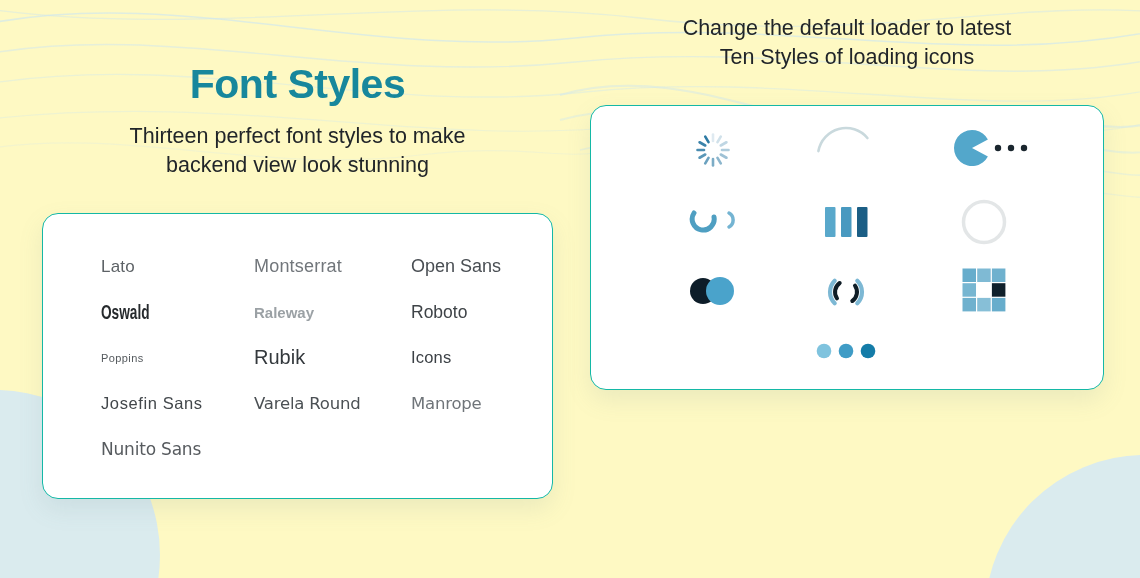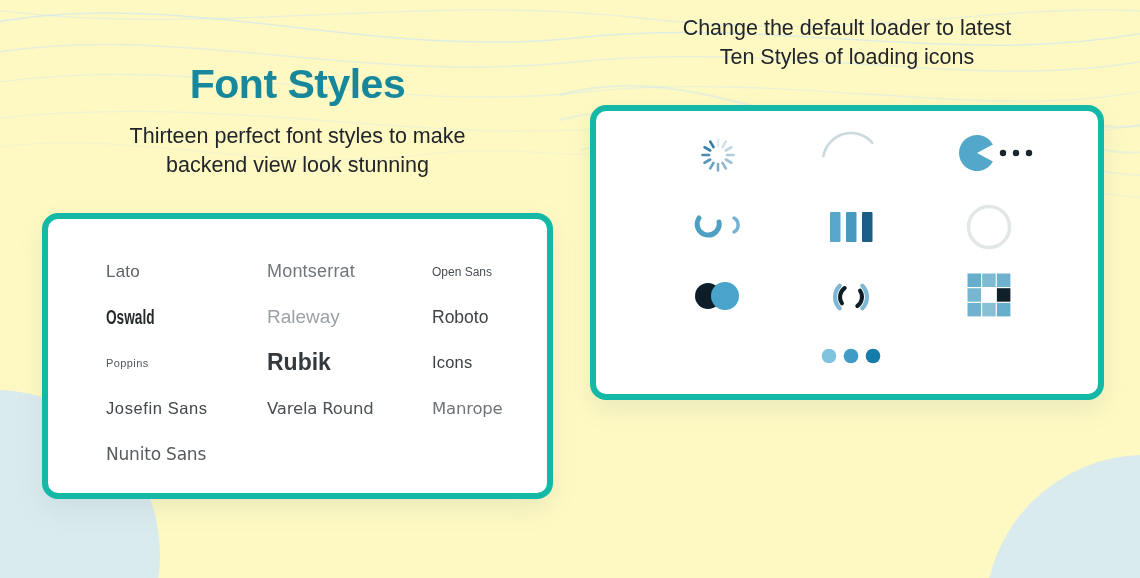--- a/index.html
+++ b/index.html
@@ -10,44 +10,44 @@
   .blob-left{width:330px;height:330px;left:-170px;top:390px;}
   .blob-right{width:320px;height:320px;left:985px;top:455px;}
 
   .col{position:absolute;top:0;text-align:center;}
   .col-fonts{left:42px;width:511px;}
   .col-loaders{left:590px;width:514px;}
   .title{margin:60px 0 0 0;font-size:41px;line-height:48px;font-weight:700;
          letter-spacing:-.5px;color:#17879c;}
   .subtitle{margin:14px 0 0 0;font-size:21.5px;line-height:29px;color:#212529;}
 
-  .card{position:relative;margin-top:33px;background:#ffffff;border:6px solid #14b8a6;
-        border-radius:16px;box-shadow:0 10px 24px rgba(110,140,150,.13);gap:8px;}
+  .card{position:relative;margin-top:33px;background:#ffffff;border:1px solid #14b8a6;
+        border-radius:16px;box-shadow:0 10px 24px rgba(110,140,150,.13);}
   .fonts-card{height:286px;display:flex;text-align:left;
               padding:30px 0 0 58px;box-sizing:border-box;}
   .loaders-card{height:283px;}
 
   .fcol{display:flex;flex-direction:column;}
   .fcol-1{width:153px;}
   .fcol-2{width:157px;}
   .fcol-3{flex:1;}
   .fitem{height:45.5px;display:flex;align-items:center;}
   .fitem span{display:inline-block;white-space:nowrap;}
 
   
   .ff-lato{color:#5d6266;font-size:17px;letter-spacing:.2px;}
   .ff-oswald{color:#262a2d;font-size:19.5px;font-weight:700;transform:scaleX(.7);transform-origin:0 50%;}
   .ff-poppins{color:#54595d;font-size:11px;letter-spacing:.4px;}
   .ff-josefin{color:#42474b;font-size:16.5px;letter-spacing:.6px;font-weight:300;}
   .ff-nunito{color:#575b5f;font-size:17px;font-family:"DejaVu Sans",sans-serif;letter-spacing:-.2px;}
   .ff-montserrat{color:#71767b;font-size:18px;letter-spacing:.2px;}
-  .ff-raleway{color:#9ba1a5;font-size:19px;font-weight:400;text-align:center;}
-  .ff-rubik{color:#34393d;font-size:23px;font-weight:700;}
+  .ff-raleway{color:#9ba1a5;font-size:15px;font-weight:700;text-align:center;}
+  .ff-rubik{color:#34393d;font-size:20px;font-weight:400;}
   .ff-varela{color:#4b5054;font-size:16.5px;font-family:"DejaVu Sans",sans-serif;letter-spacing:-.2px;}
-  .ff-opensans{color:#494e53;font-size:12px;}
+  .ff-opensans{color:#494e53;font-size:18px;}
   .ff-roboto{color:#3e4347;font-size:17.5px;}
   .ff-inter{color:#3c4146;font-size:16.5px;letter-spacing:.2px;}
   .ff-manrope{color:#6f7479;font-size:16.5px;font-family:"DejaVu Sans",sans-serif;letter-spacing:-.2px;}
 
   .loader{position:absolute;transform:translate(-50%,-50%);line-height:0;}
   .ld-1{left:122px;top:44px;}
   .ld-2{left:255px;top:50px;}
   .ld-3{left:400px;top:42px;}
   .ld-4{left:122px;top:114px;}
   .ld-5{left:255px;top:116px;}

